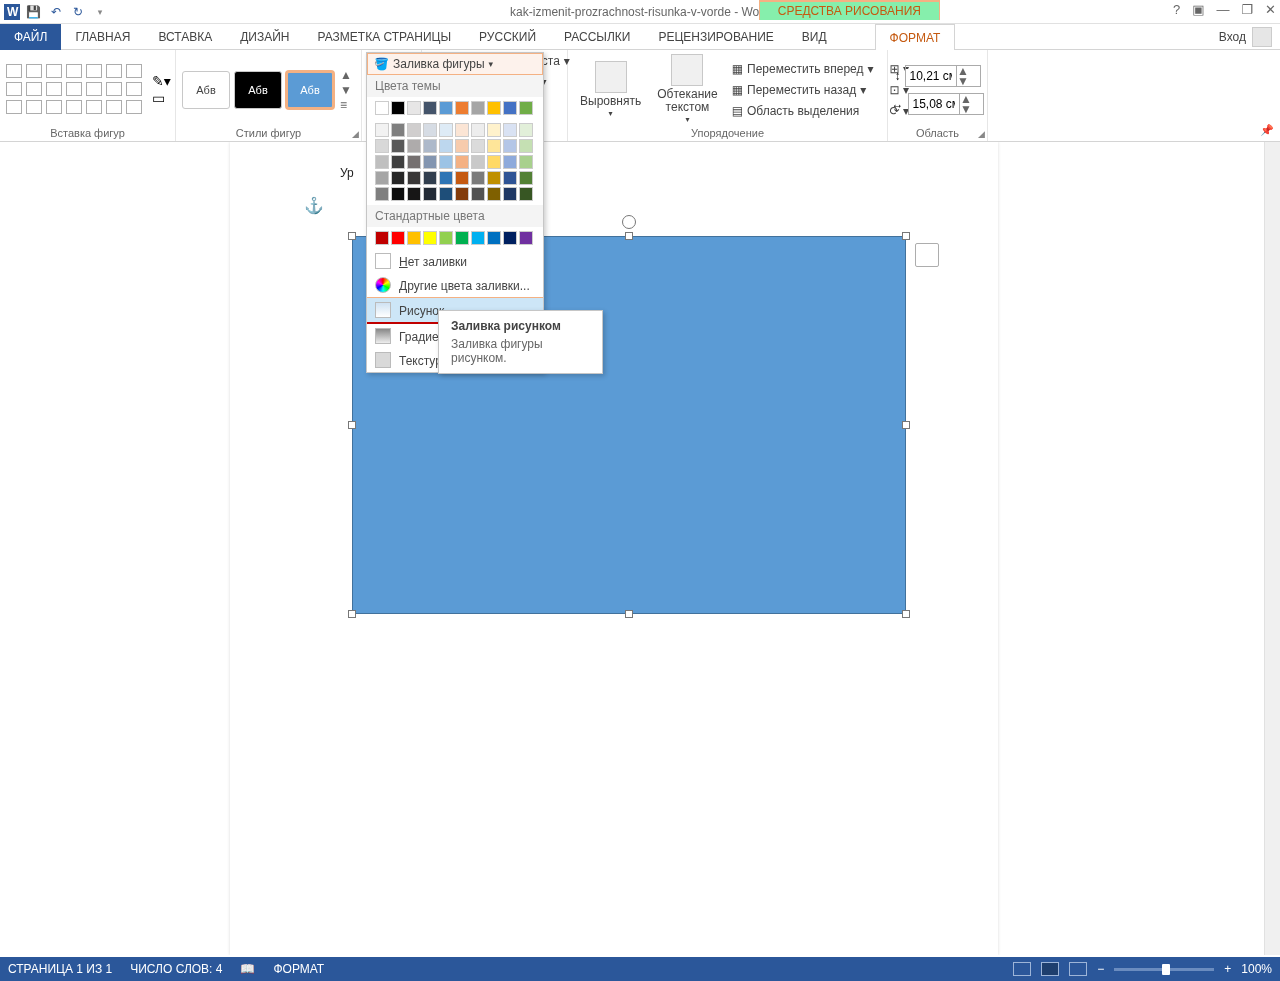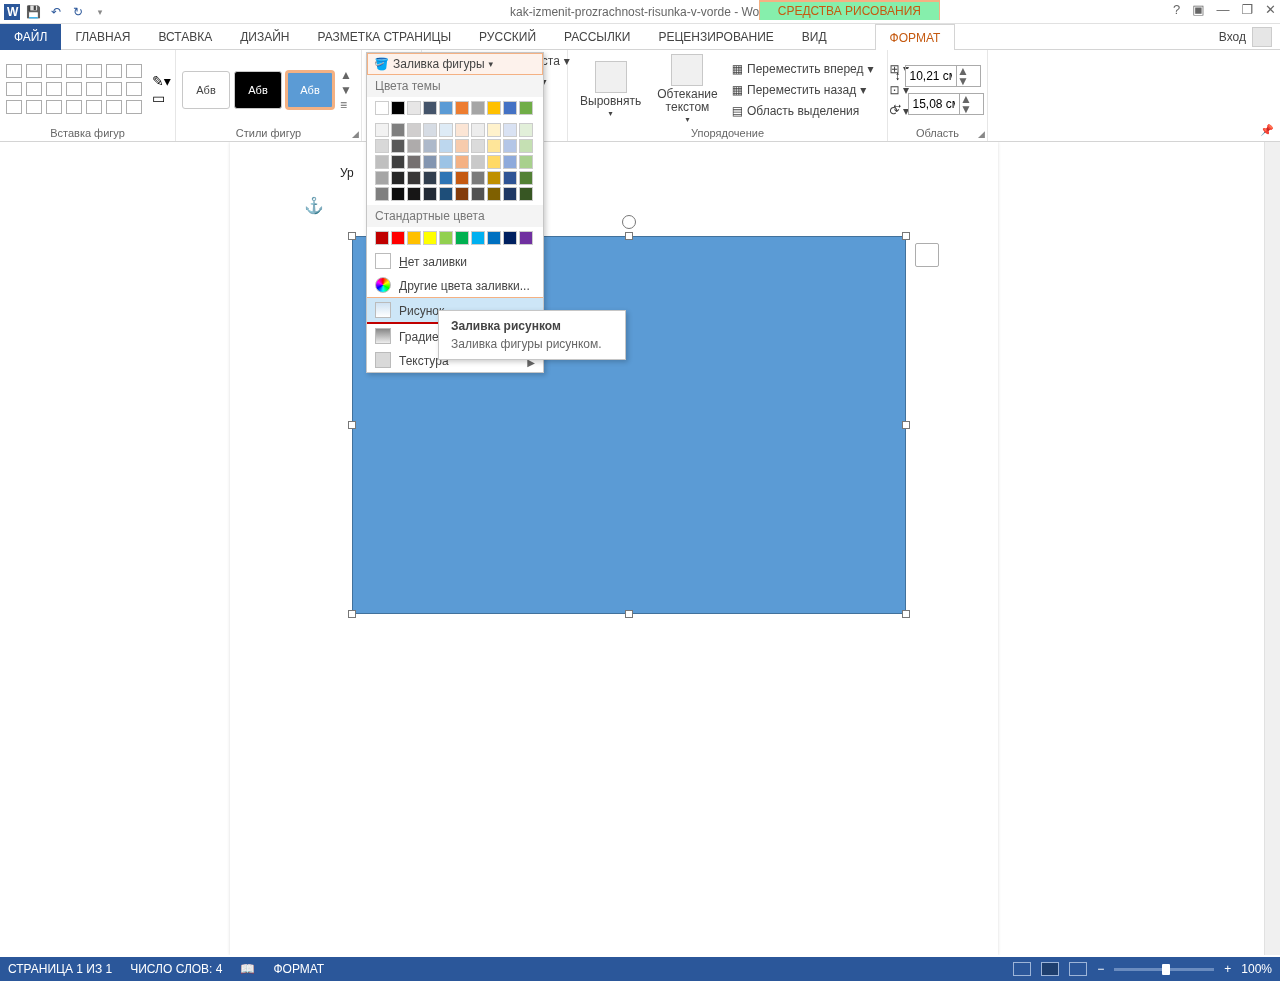--- a/index.html
+++ b/index.html
@@ -51,21 +51,21 @@
 .dropdown{position:absolute;left:366px;top:52px;width:178px;background:#fff;border:1px solid #c6c6c6;box-shadow:2px 2px 5px rgba(0,0,0,.2);z-index:50}
 .dd-btn{height:22px;border:1px solid #f4b183;background:#fdf2ec;display:flex;align-items:center;gap:4px;padding:0 6px;color:#444;cursor:pointer}
 .dd-section-title{padding:4px 8px;color:#777;font-size:12px;background:#f4f4f4}
 .swatch-grid{display:grid;grid-template-columns:repeat(10,14px);gap:2px;padding:4px 8px}
 .swatch{width:14px;height:14px;border:1px solid #ccc;cursor:pointer}
 .dd-item{display:flex;align-items:flex-end;gap:8px;padding:4px 8px;cursor:pointer;color:#444;position:relative}
 .dd-item.hl{background:#cde6f7;border-top:1px solid #f4b183;border-bottom:2px solid #c00000}
 .dd-item .ii{width:16px;height:16px;border:1px solid #bbb;display:inline-block;background:#f0f0f0}
 .dd-item .arrow{position:absolute;right:8px;color:#666;font-size:10px}
 .dd-item .ul{text-decoration:underline}
-.tooltip{position:absolute;left:438px;top:310px;background:#fff;border:1px solid #c6c6c6;box-shadow:2px 2px 5px rgba(0,0,0,.2);padding:8px 12px;z-index:60;width:188px}
+.tooltip{position:absolute;left:438px;top:310px;background:#fff;border:1px solid #c6c6c6;box-shadow:2px 2px 5px rgba(0,0,0,.2);padding:8px 12px;z-index:60;width:165px}
 .tooltip .tt-title{font-weight:bold;color:#444;margin-bottom:4px}
 .tooltip .tt-body{color:#666}
 .statusbar{position:absolute;left:0;right:0;bottom:0;height:24px;background:#2b579a;color:#fff;display:flex;align-items:center;padding:0 8px;font-size:11px}
 .statusbar .sb-item{margin-right:18px}
 .statusbar .sb-right{margin-left:auto;display:flex;align-items:center;gap:10px}
 .zoom-slider{width:100px;height:3px;background:#6a8cbf;position:relative}
 .zoom-slider .knob{position:absolute;left:48px;top:-4px;width:8px;height:11px;background:#fff;border-radius:1px}
 .view-ic{width:18px;height:14px;border:1px solid #9db5d8}
 .scrollbar-v{position:absolute;right:0;top:142px;bottom:26px;width:16px;background:#f0f0f0;border-left:1px solid #e1e1e1}
 .collapse{position:absolute;right:2px;bottom:2px;color:#666;font-size:11px;cursor:pointer}

